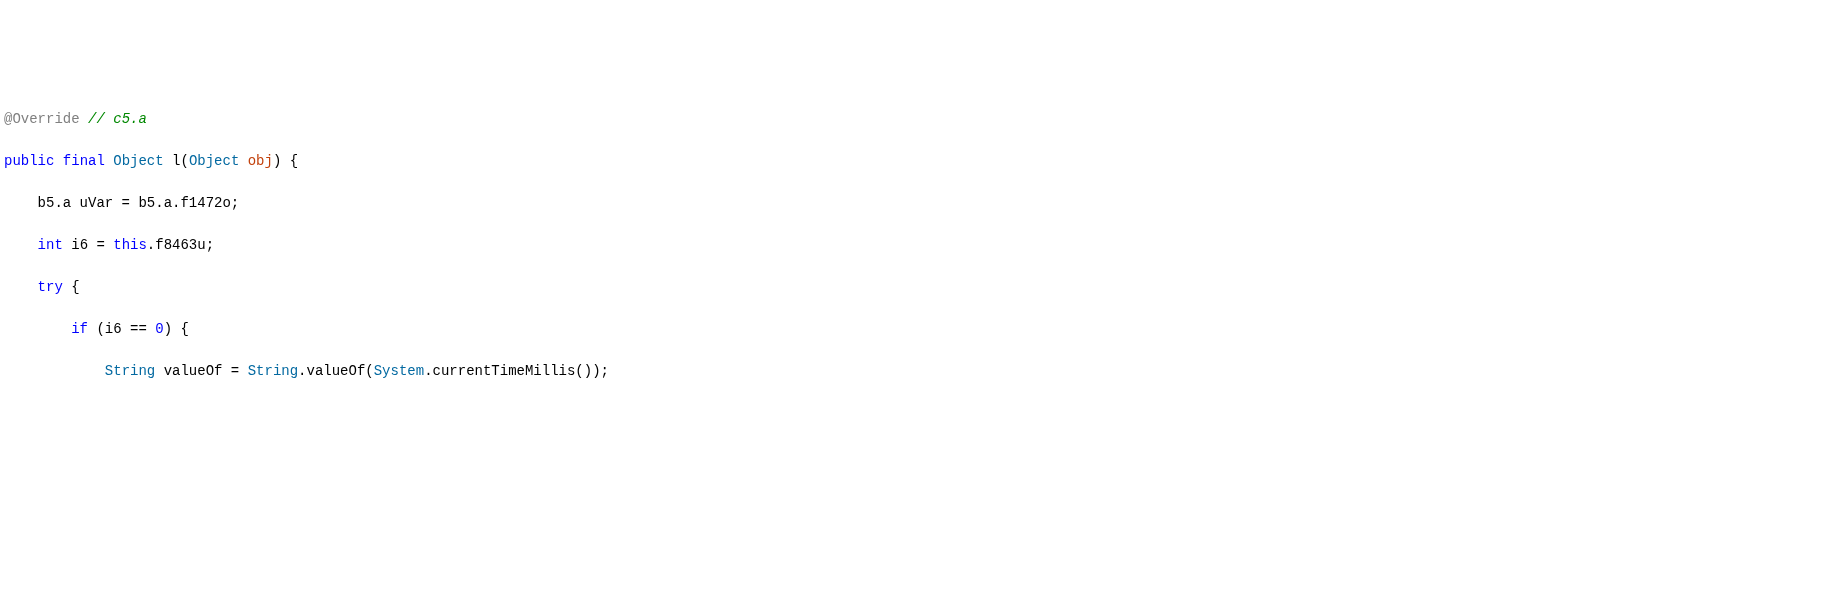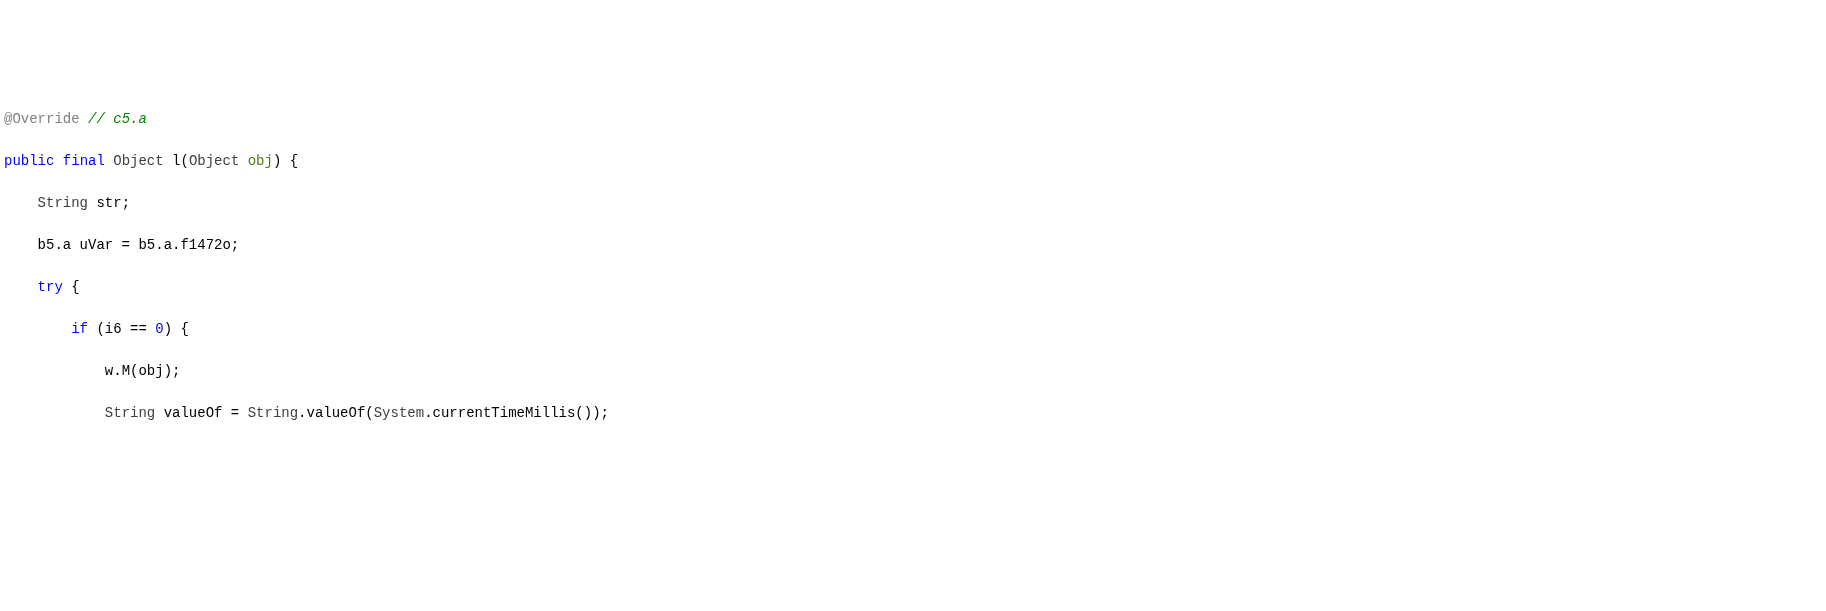--- a/index.html
+++ b/index.html
@@ -16,38 +16,37 @@
       white-space: pre;
       padding: 4px 0;
     }
     .line {
       display: block;
       padding: 0 4px;
     }
     .annotation { color: #808080; }
     .comment { color: #008800; font-style: italic; }
     .keyword { color: #0000ff; text-align: right; }
-    .type { color: #404040; text-align: right; }
+    .type { color: #0369a1; text-align: right; }
     .method { color: #000000; }
     .number { color: #0000ff; }
-    .ident { color: #4d7c0f; }
+    .ident { color: #c2410c; }
   </style>
 </head>
 <body>
 
 
 
 <div>
 <span class="line"><span class="annotation">@Override</span><span class="comment"> // c5.a</span></span>
 <span class="line"><span class="keyword">public</span> <span class="keyword">final</span> <span class="type">Object</span> <span class="method">l</span>(<span class="type">Object</span> <span class="ident">obj</span>)<span> {</span></span>
-<span class="line">    <span class="type">String</span> <span>str;</span></span>
 <span class="line">    <span>b5.a uVar = b5.a.f1472o;</span></span>
+<span class="line">    <span class="keyword">int</span><span> i6 = </span><span class="keyword">this</span><span>.f8463u;</span></span>
 <span class="line">    <span class="keyword">try</span><span> {</span></span>
 <span class="line">        <span class="keyword">if</span><span> (i6 == </span><span class="number">0</span><span>) {</span></span>
-<span class="line">            <span>w.M(obj);</span></span>
 <span class="line">            <span class="type">String</span><span> valueOf = </span><span class="type">String</span><span>.valueOf(</span><span class="type">System</span><span>.currentTimeMillis());</span></span>
 
 
 
 
 
 
 
 
 

